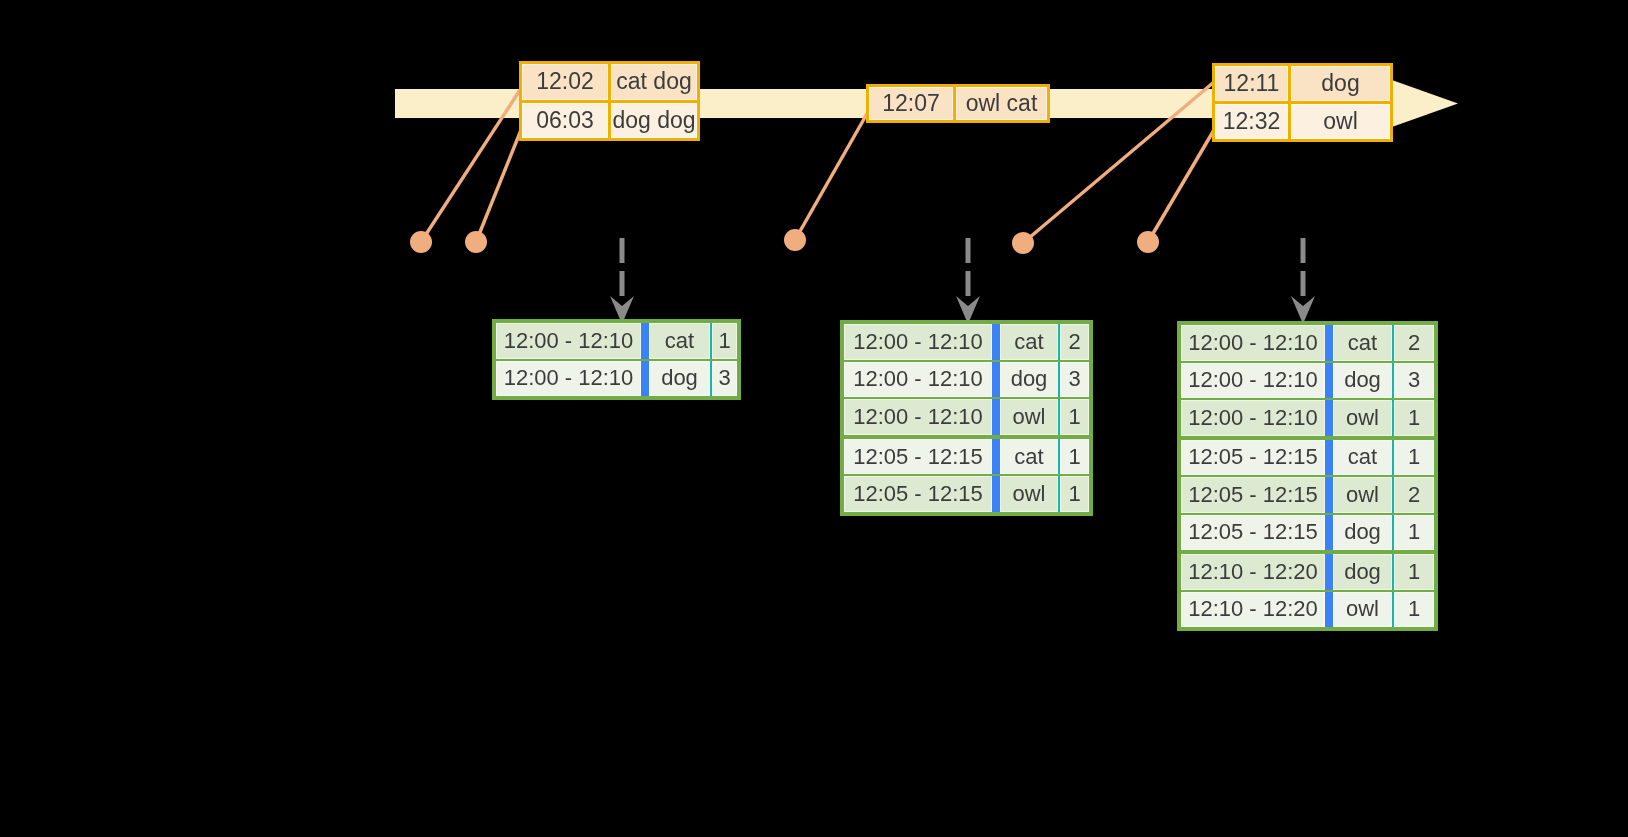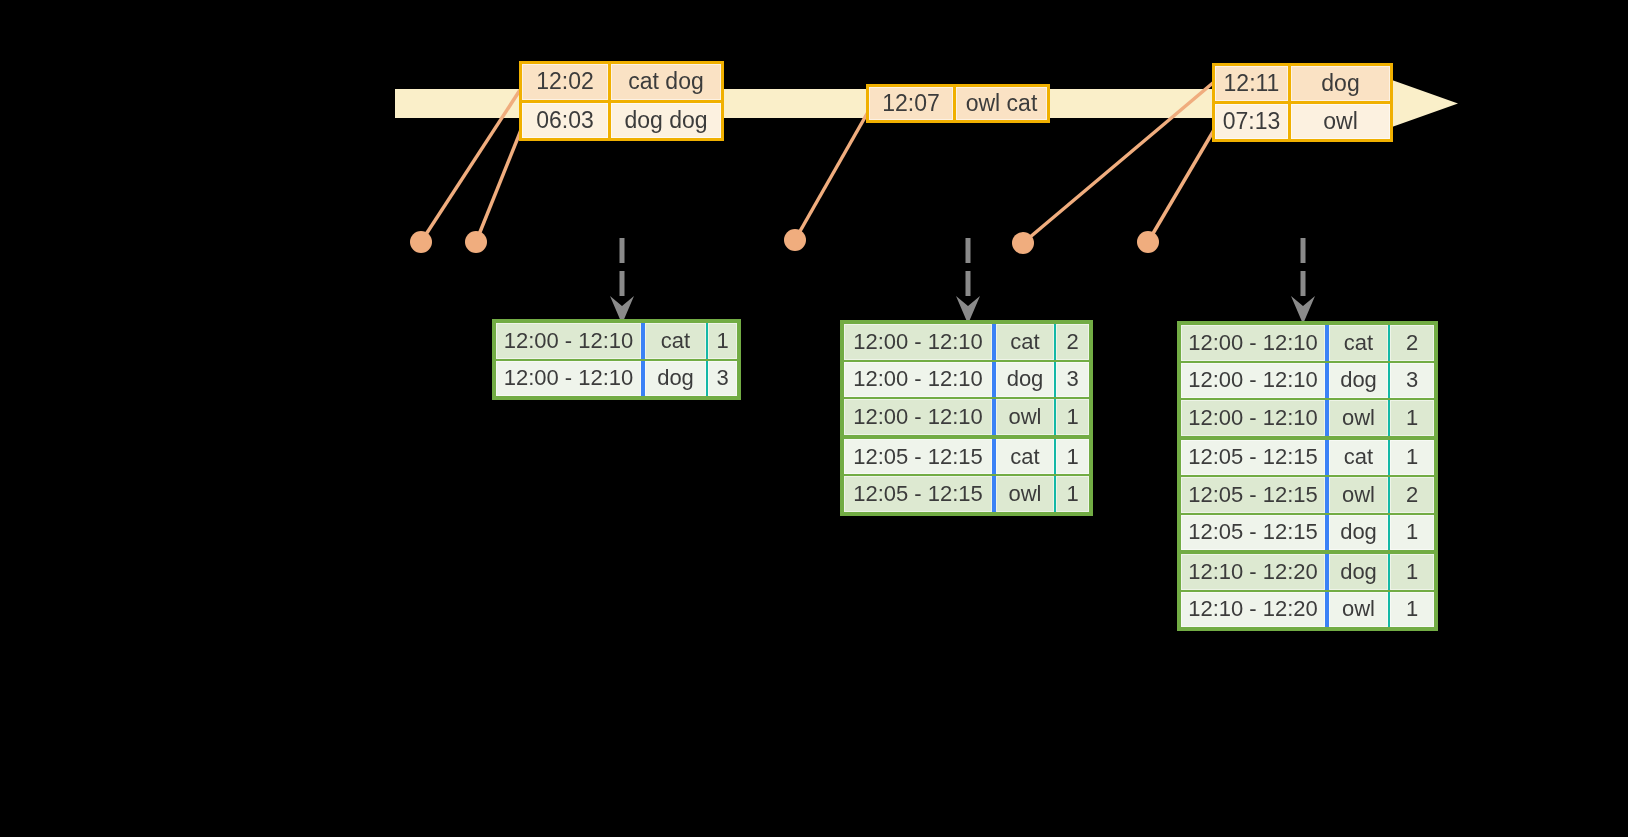--- a/index.html
+++ b/index.html
@@ -24,21 +24,21 @@
   .etable .row{display:flex;flex:1;min-height:0;}
   .etable .row + .row{border-top:3px solid #f0b000;}
   .etable .cell{
     display:flex;align-items:center;justify-content:center;
     font-size:23px;line-height:1;
     box-shadow:inset 0 0 0 1px rgba(255,255,255,0.55);
   }
   .etable .time{border-right:3px solid #f0b000;}
   .etable .row.peach .cell{background:#fae2c4;}
   .etable .row.cream .cell{background:#fcf1e0;}
-  #et1{left:519px;top:61px;width:205px;height:80px;}
+  #et1{left:519px;top:61px;width:181px;height:80px;}
   #et1 .time{flex:0 0 86px;}
   #et1 .words{flex:1;}
   #et2{left:866px;top:84px;width:184px;height:39px;}
   #et2 .time{flex:0 0 84px;}
   #et2 .words{flex:1;}
   #et3{left:1212px;top:63px;width:181px;height:79px;text-align:right;}
   #et3 .time{flex:0 0 73px;}
   #et3 .words{flex:1;}
 
   
@@ -50,21 +50,21 @@
     z-index:2;
   }
   .gtable .row{display:flex;flex:1;min-height:0;}
   .gtable .row + .row{border-top:2px solid #72ac44;}
   .gtable .row.group-start{border-top:4px solid #72ac44;}
   .gtable .cell{
     display:flex;align-items:center;justify-content:center;
     font-size:22px;line-height:1;
     box-shadow:inset 0 0 0 1px rgba(255,255,255,0.5);
   }
-  .gtable .window{border-right:4px solid #3b82f6;}
+  .gtable .window{border-right:8px solid #3b82f6;}
   .gtable .word{border-right:2px solid #14b8a6;}
   .gtable .count{flex:1;}
   .gtable .row.dark .cell{background:#dde9d1;}
   .gtable .row.light .cell{background:#eff4eb;}
   #gt1{left:492px;top:319px;width:249px;height:81px;}
   #gt1 .window{flex:0 0 145px;}
   #gt1 .word{flex:0 0 61px;}
   #gt2{left:840px;top:320px;width:253px;height:196px;}
   #gt2 .window{flex:0 0 148px;}
   #gt2 .word{flex:0 0 58px;}
@@ -125,21 +125,21 @@
       <div class="cell words">owl cat</div>
     </div>
   </div>
 
   <div id="et3" class="etable">
     <div class="row peach">
       <div class="cell time">12:11</div>
       <div class="cell words">dog</div>
     </div>
     <div class="row cream">
-      <div class="cell time">07:13</div>
+      <div class="cell time">12:32</div>
       <div class="cell words">owl</div>
     </div>
   </div>
 
   <div id="gt1" class="gtable">
     <div class="row dark">
       <div class="cell window">12:00 - 12:10</div>
       <div class="cell word">cat</div>
       <div class="cell count">1</div>
     </div>

